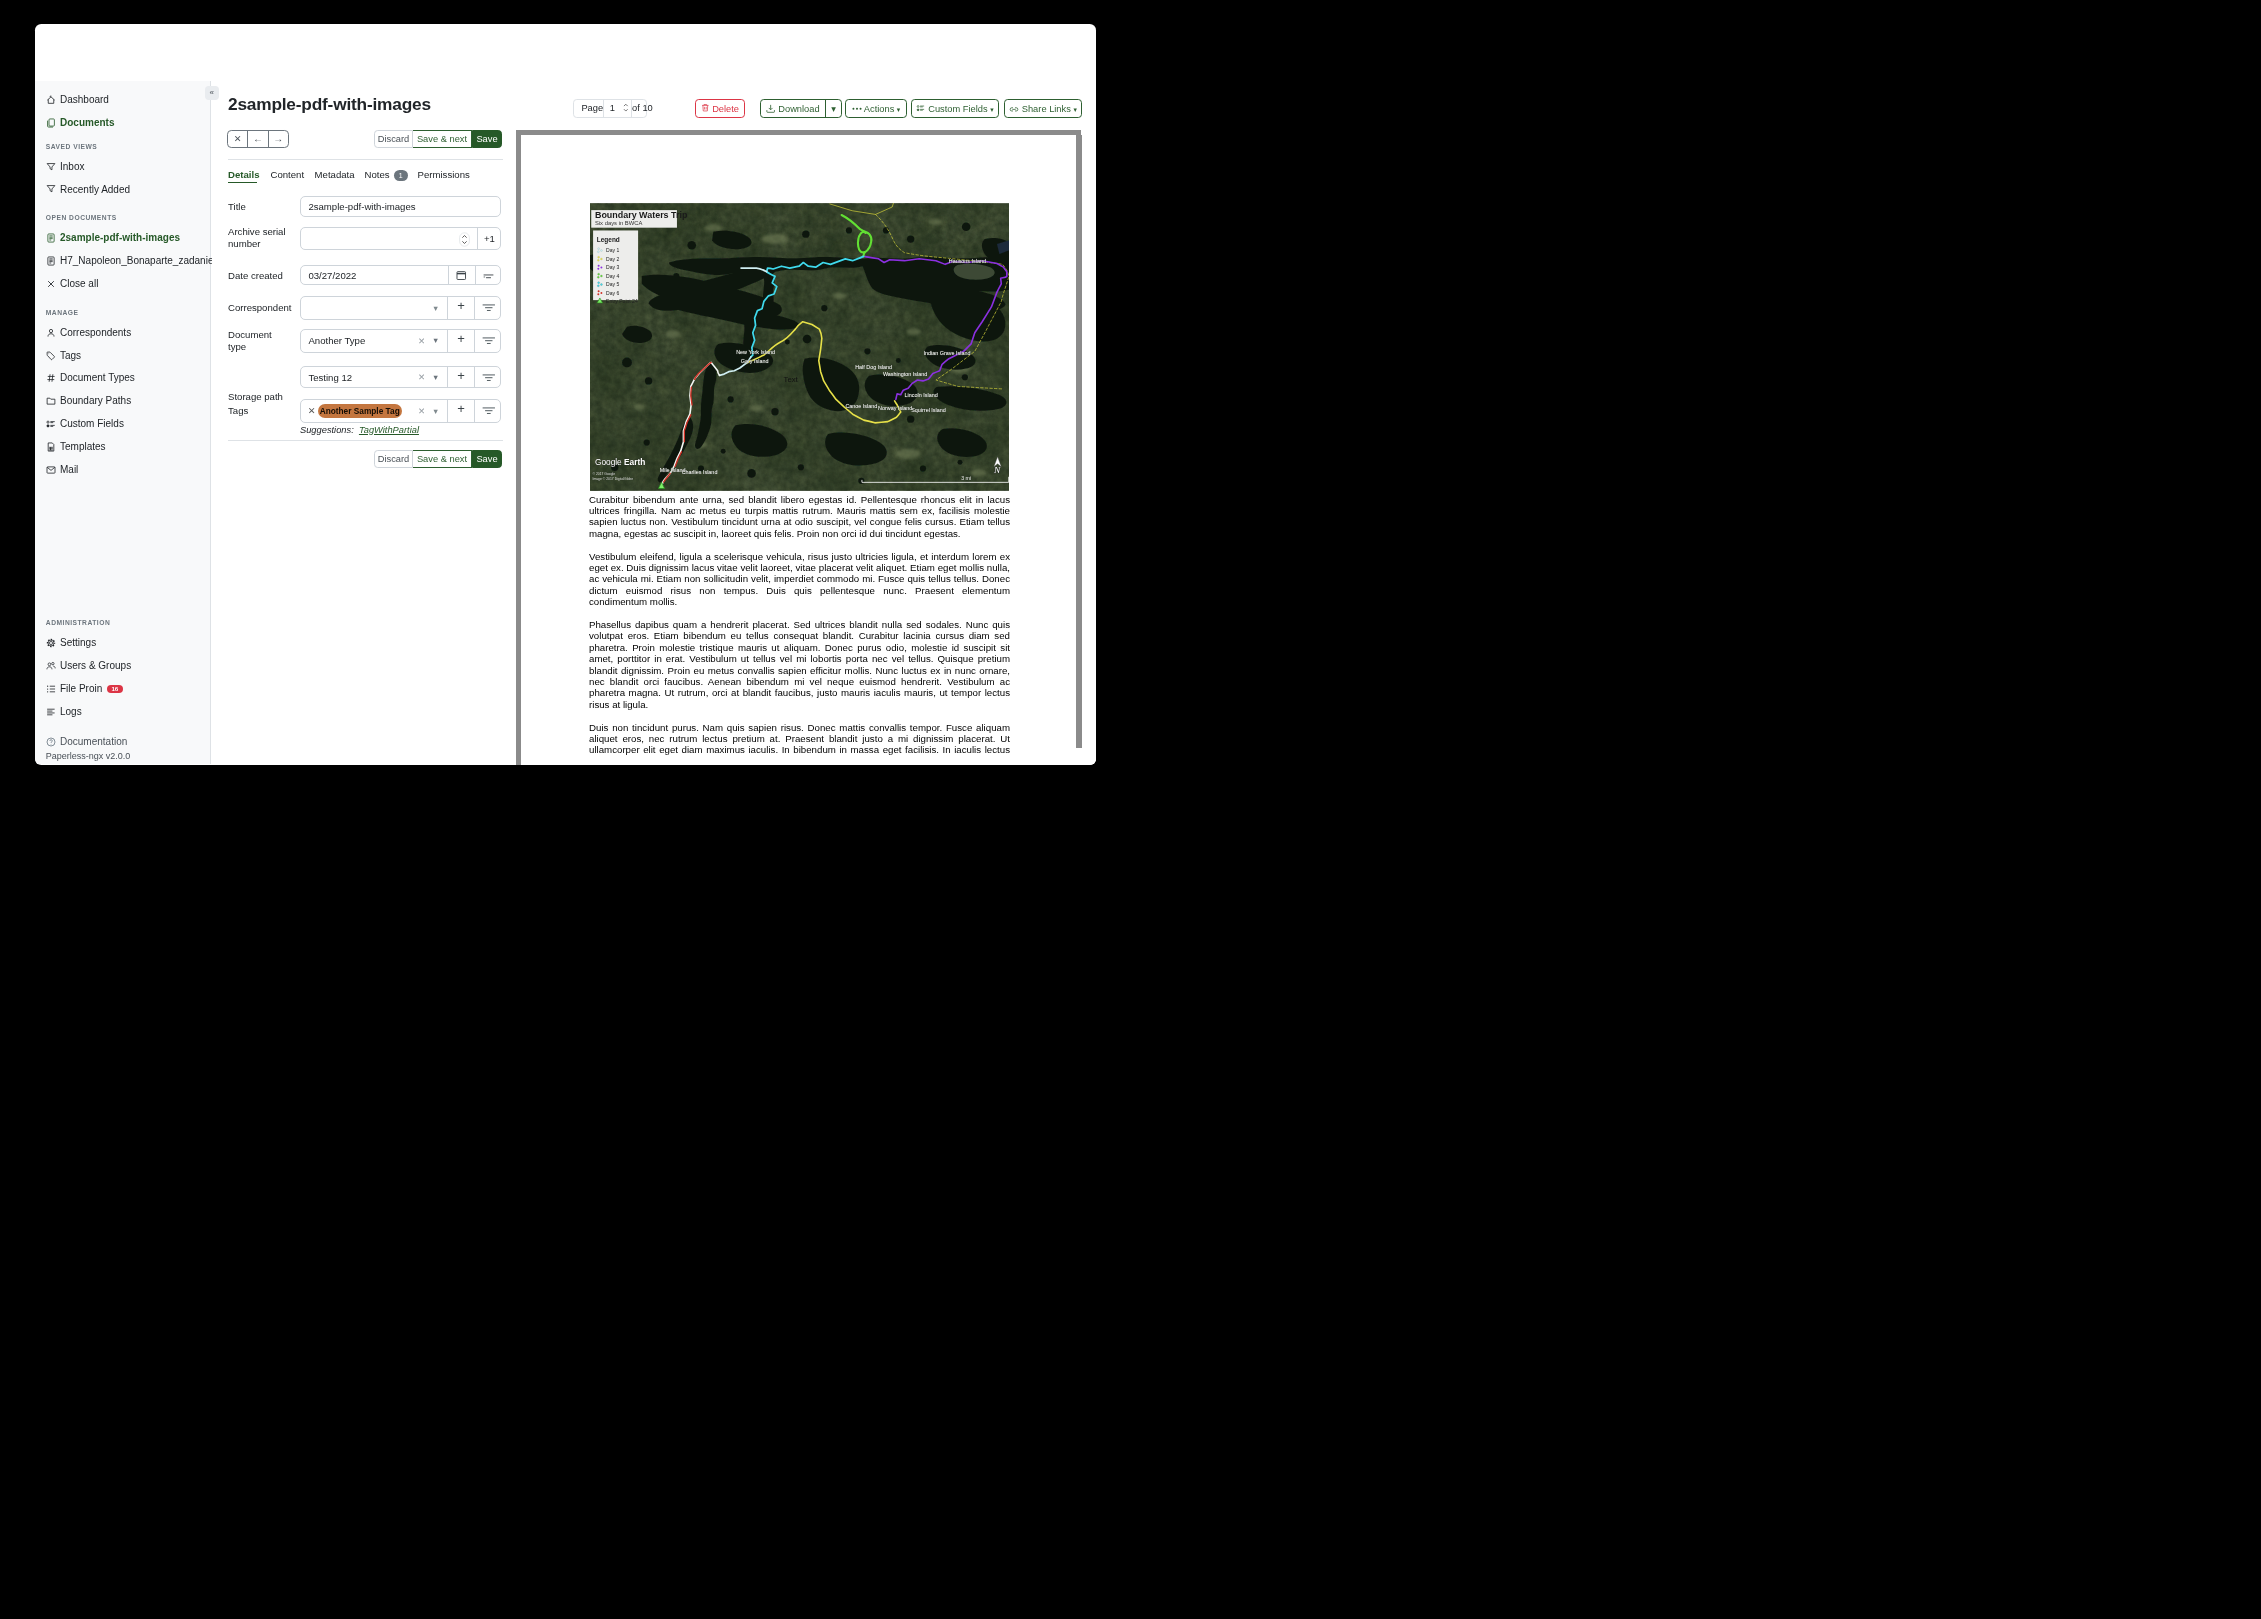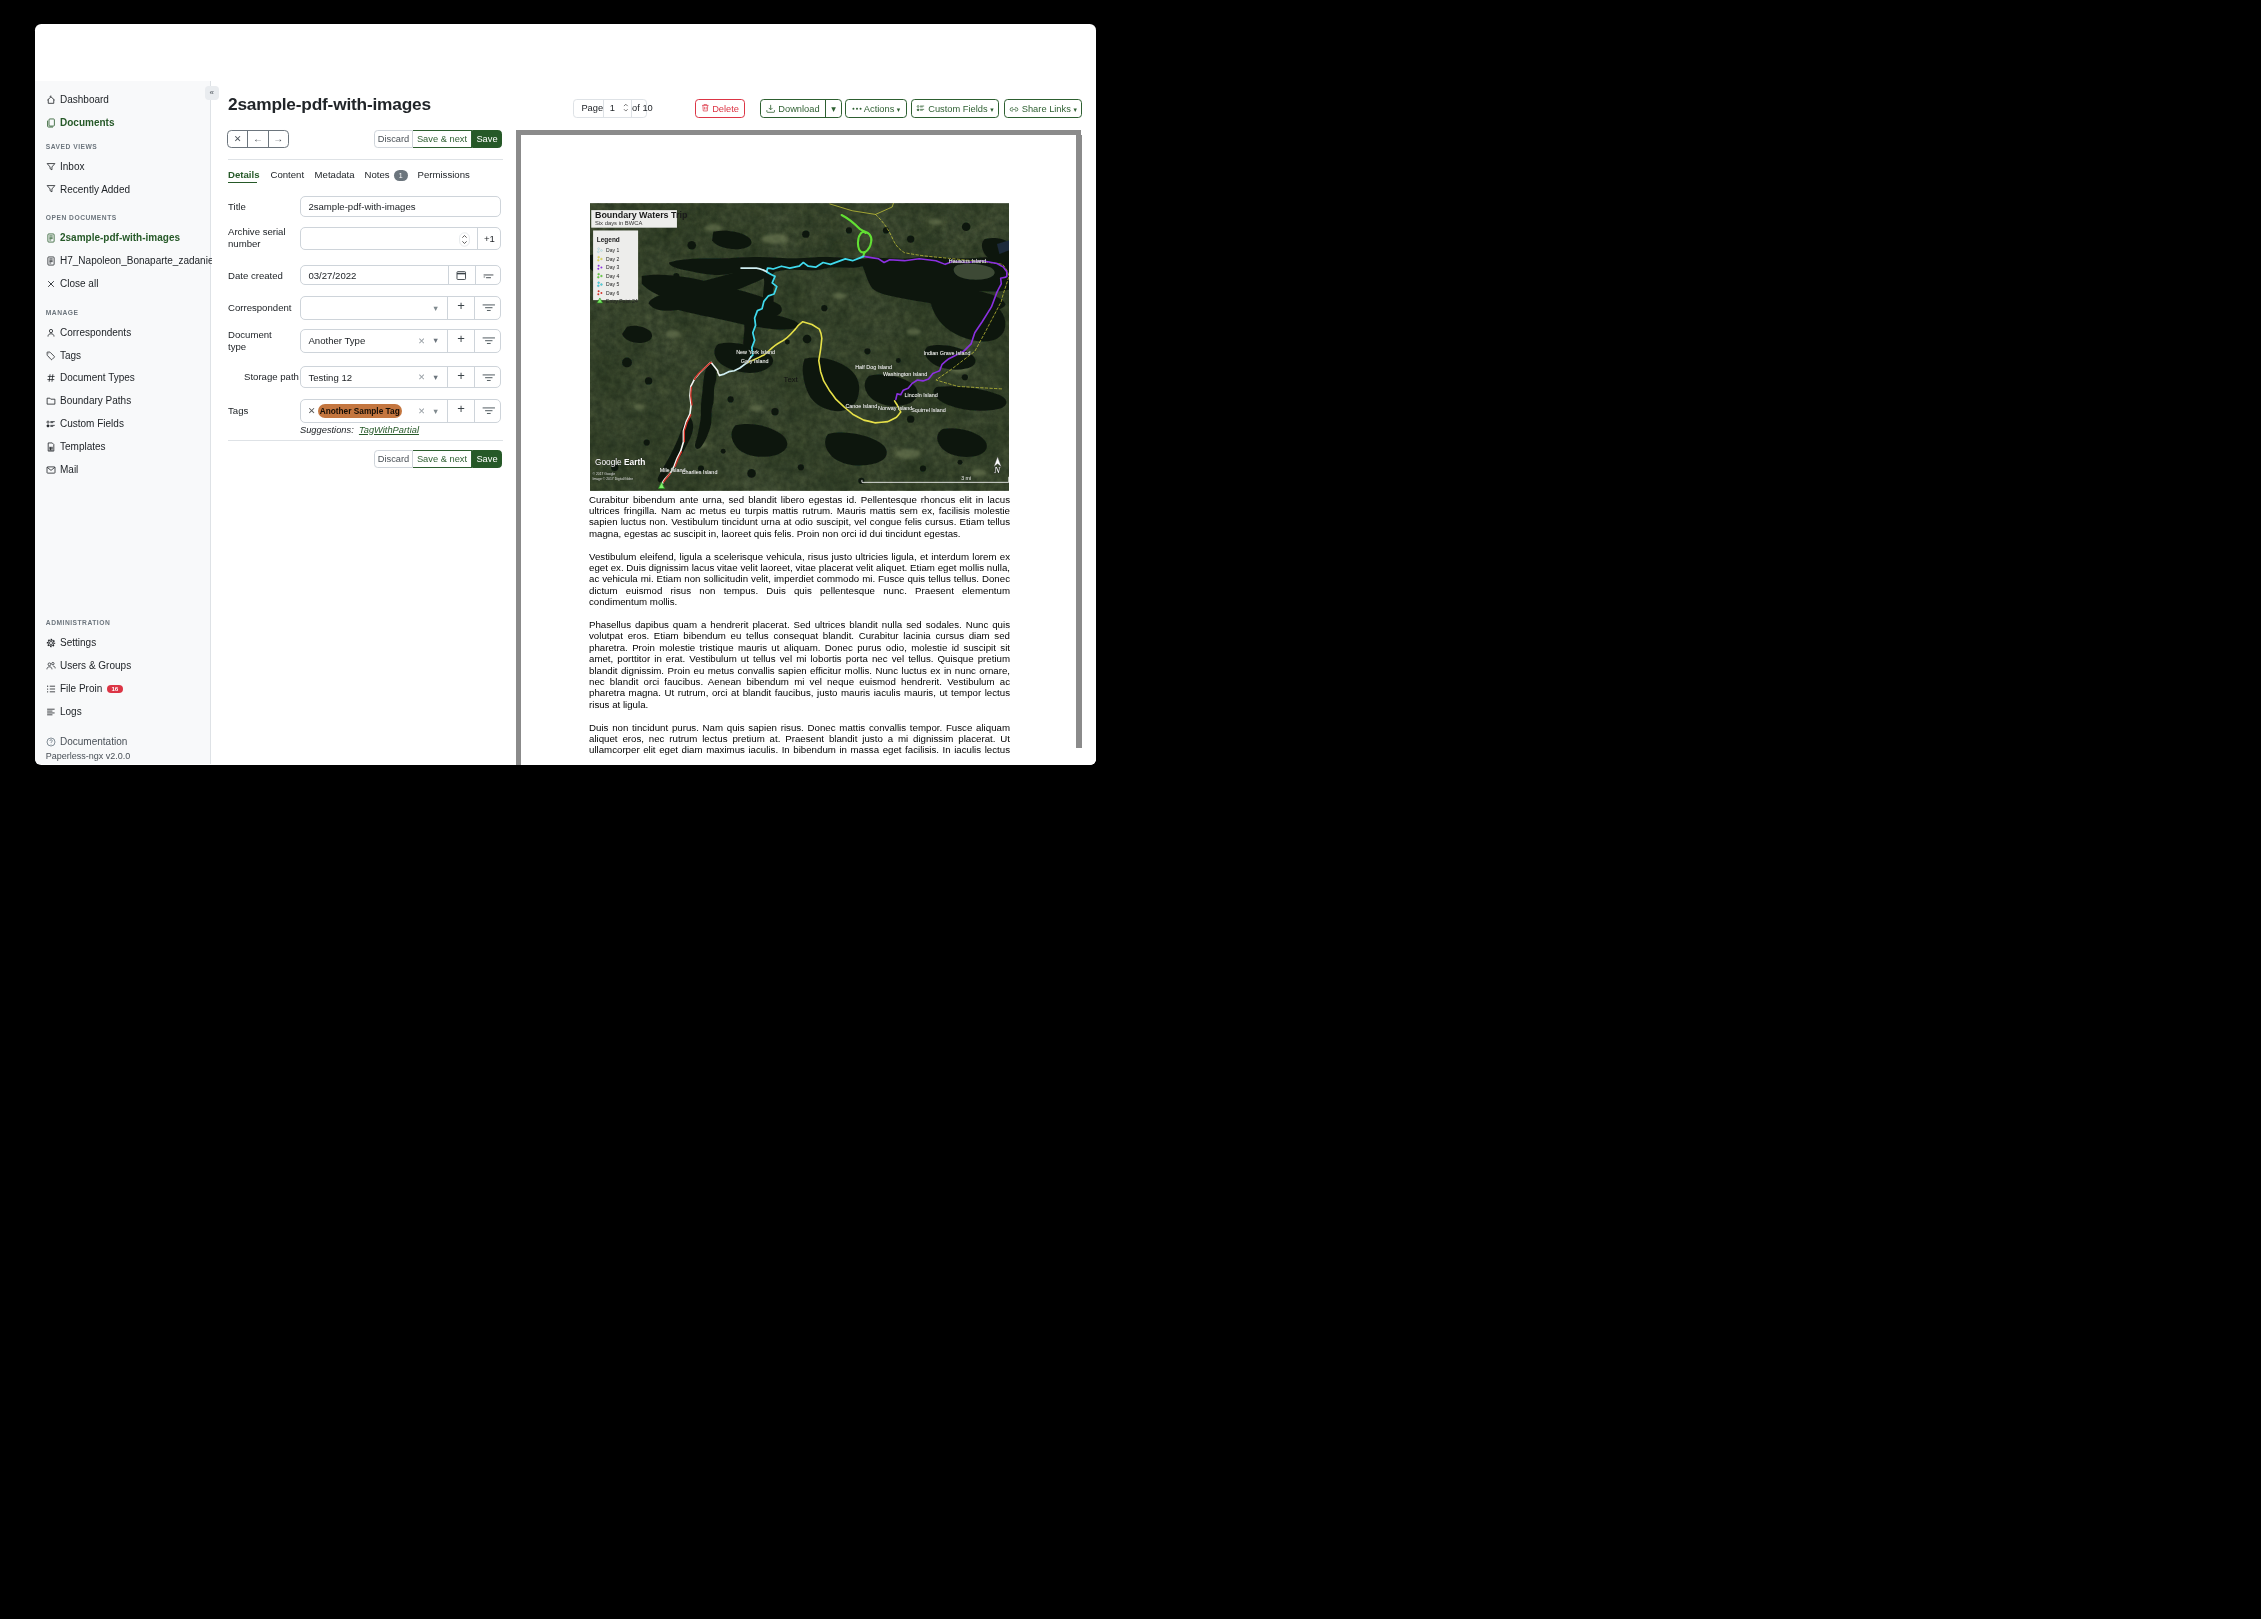--- a/index.html
+++ b/index.html
@@ -260,21 +260,21 @@
   <div class="input" style="left:265px;top:305px;width:201px;height:24px;line-height:22px;padding-left:7.4px;">Another Type
     <span style="position:absolute;left:117px;top:0;color:#99a0a6;font-size:8.6px;">✕</span>
     <span class="caret" style="position:absolute;left:131px;top:0;color:#6c757d;font-size:7.4px;">▼</span>
     <div class="seg" style="left:146px;"></div>
     <div style="position:absolute;left:146px;top:0;width:28px;text-align:center;line-height:18.5px;color:#3c4449;font-size:13px;font-weight:300;">+</div>
     <div class="seg" style="left:173px;"></div>
     <svg style="position:absolute;left:181px;top:7.4px;" width="13.6" height="7.4" viewBox="0 0 22 12" fill="none" stroke="#505a60" stroke-width="1.6">
         <path d="M1 1.5 h20 M5 6 h12 M8 10.5 h6"></path>
       </svg>
   </div>
-  <div class="flabel" style="top:347px;margin-left:16px;">Storage path</div>
+  <div class="flabel" style="top:367px;">Storage path</div>
   <div class="input" style="left:265px;top:342px;width:201px;height:22px;line-height:21px;padding-left:7.4px;">Testing 12
     <span style="position:absolute;left:117px;top:0;color:#99a0a6;font-size:8.6px;">✕</span>
     <span class="caret" style="position:absolute;left:131px;top:0;color:#6c757d;font-size:7.4px;">▼</span>
     <div class="seg" style="left:146px;"></div>
     <div style="position:absolute;left:146px;top:0;width:28px;text-align:center;line-height:18.5px;color:#3c4449;font-size:13px;font-weight:300;">+</div>
     <div class="seg" style="left:173px;"></div>
     <svg style="position:absolute;left:181px;top:7.4px;" width="13.6" height="7.4" viewBox="0 0 22 12" fill="none" stroke="#505a60" stroke-width="1.6">
         <path d="M1 1.5 h20 M5 6 h12 M8 10.5 h6"></path>
       </svg>
   </div>

